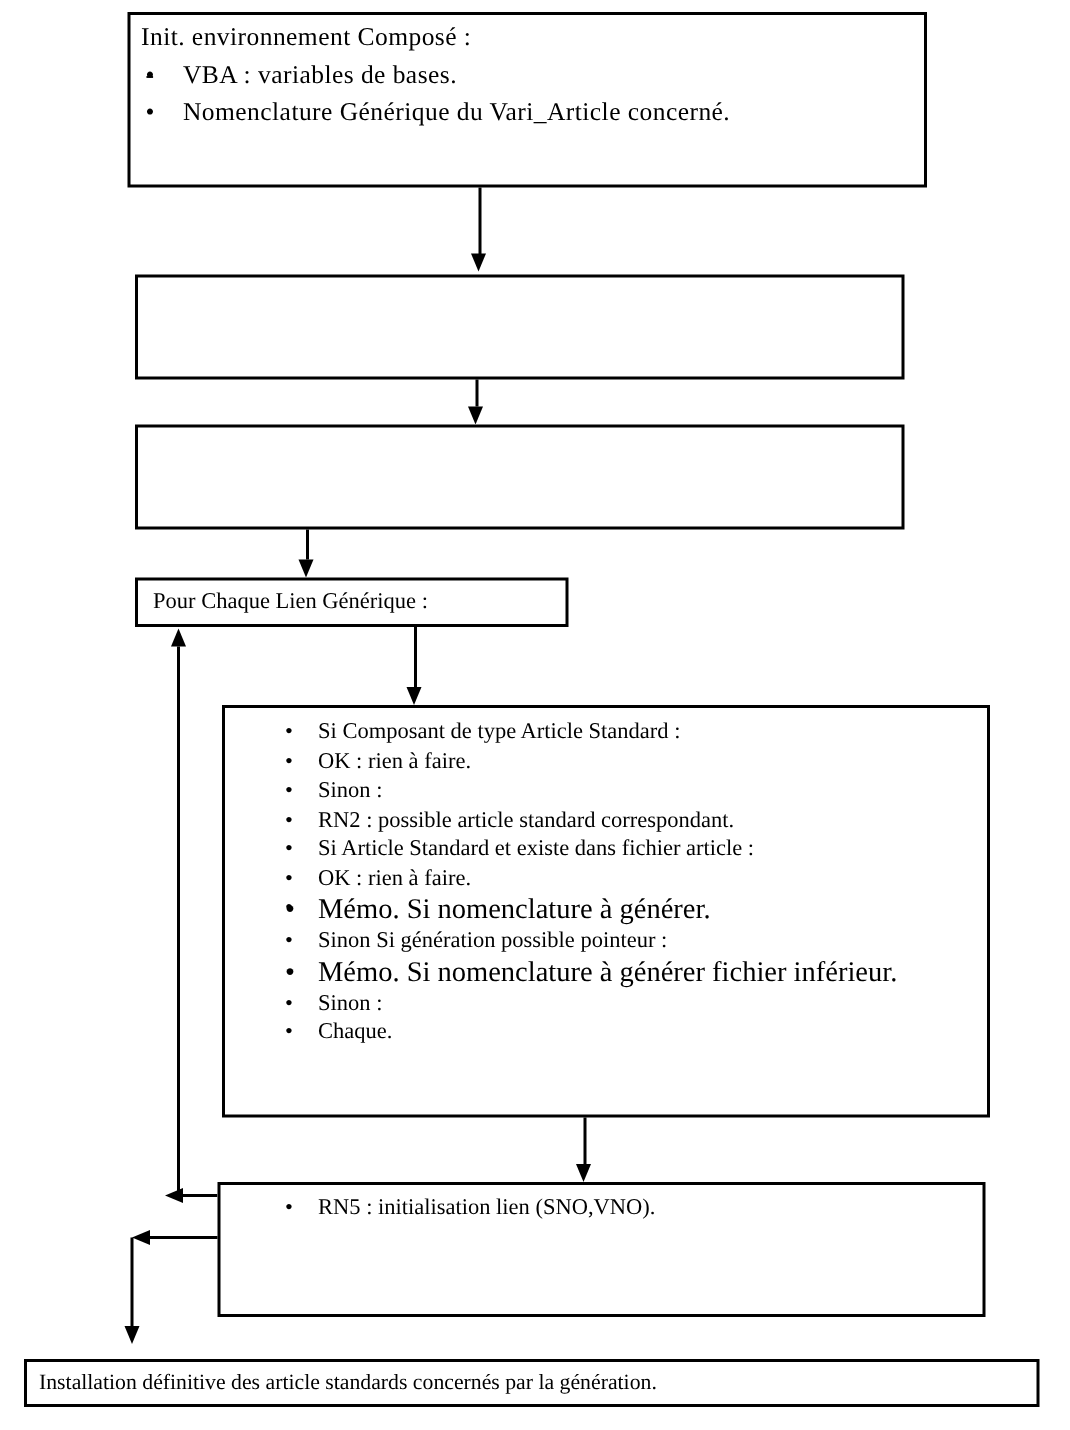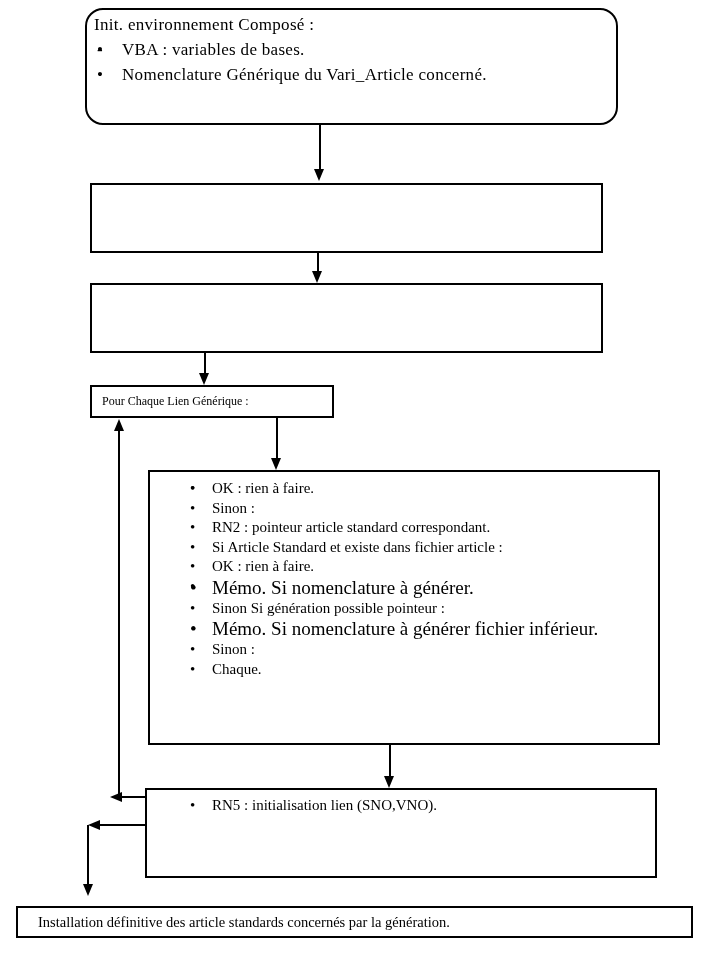--- a/index.html
+++ b/index.html
@@ -12,46 +12,46 @@
   .box { position:absolute; border:2px solid #000; background:#fff; }
 
   
   .vline,.hline { position:absolute; background:#000; }
   .head { position:absolute; width:0; height:0; }
   .head.down { border-left:5px solid transparent; border-right:5px solid transparent; border-top:12px solid #000; }
   .head.up   { border-left:5px solid transparent; border-right:5px solid transparent; border-bottom:12px solid #000; }
   .head.left { border-top:5px solid transparent; border-bottom:5px solid transparent; border-right:12px solid #000; }
 
   
-  #box-init { left:85px; top:8px; width:533px; height:117px; font-size:17px; letter-spacing:0.3px;border-radius:18px; }
+  #box-init { left:85px; top:8px; width:533px; height:117px; font-size:17px; letter-spacing:0.3px; }
   #box-init .title { padding:3px 0 0 7px; line-height:24px; }
   .init-item { position:relative; padding-left:35px; line-height:25px; }
   .init-item .b { position:absolute; left:10px; }
 
   
   #box-rn5ctx { left:90px; top:183px; width:513px; height:70px; font-size:15.5px; padding-top:5px; }
   #box-rn1    { left:90px; top:283px; width:513px; height:70px; font-size:15.5px; padding-top:5px; }
   .bline { padding-left:7px; line-height:20px; white-space:nowrap; }
 
   
-  #box-loop { left:90px; top:385px; width:244px; height:33px; font-size:12px; display:flex; align-items:center; padding-left:10px; }
+  #box-loop { left:90px; top:385px; width:289px; height:33px; font-size:15px; display:flex; align-items:center; padding-left:10px; }
 
   
   #box-big { left:148px; top:470px; width:512px; height:275px; padding-top:7px; font-size:15px; }
   .proc-item { position:relative; padding-left:62px; line-height:19.5px; white-space:nowrap; }
   .proc-item .b { position:absolute; left:40px; }
   .proc-item.big { font-size:19px; line-height:22px; }
 
   
   #box-rn5link { left:145px; top:788px; width:512px; height:90px; padding-top:6px; font-size:15px; }
   #box-rn5link .proc-item { padding-left:65px; }
   #box-rn5link .proc-item .b { left:43px; }
 
   
-  #box-install { left:16px; top:906px; width:677px; height:32px; font-size:14.5px; display:flex; align-items:center; padding-left:20px; }
+  #box-install { left:16px; top:906px; width:677px; height:32px; font-size:14.5px; display:flex; align-items:center; padding-left:8px; }
 </style>
 </head>
 <body>
 
 <div class="canvas">
 
   <div class="box" id="box-init">
     <div class="title">Init. environnement Composé :</div>
     <div>
 
@@ -116,32 +116,33 @@
     <div class="vline" style="left:118px; top:431px; width:2px; height:367px;"></div>
     <div class="hline" style="left:121px; top:796px; width:24px; height:2px;"></div>
     <div class="head left" style="left:110px; top:792px;"></div>
   </div>
 
   <div class="box" id="box-big">
     <div>
 
     <div class="proc-item">
           <span class="b">•</span>
+          <span>Si Composant de type Article Standard :</span>
         </div>
         <div class="proc-item">
           <span class="b">•</span>
           <span>OK : rien à faire.</span>
         </div>
         <div class="proc-item">
           <span class="b">•</span>
           <span>Sinon :</span>
         </div>
         <div class="proc-item">
           <span class="b">•</span>
-          <span>RN2 : pointeur article standard correspondant.</span>
+          <span>RN2 : possible article standard correspondant.</span>
         </div>
         <div class="proc-item">
           <span class="b">•</span>
           <span>Si Article Standard et existe dans fichier article :</span>
         </div>
         <div class="proc-item">
           <span class="b">•</span>
           <span>OK : rien à faire.</span>
         </div>
         <div class="proc-item">

